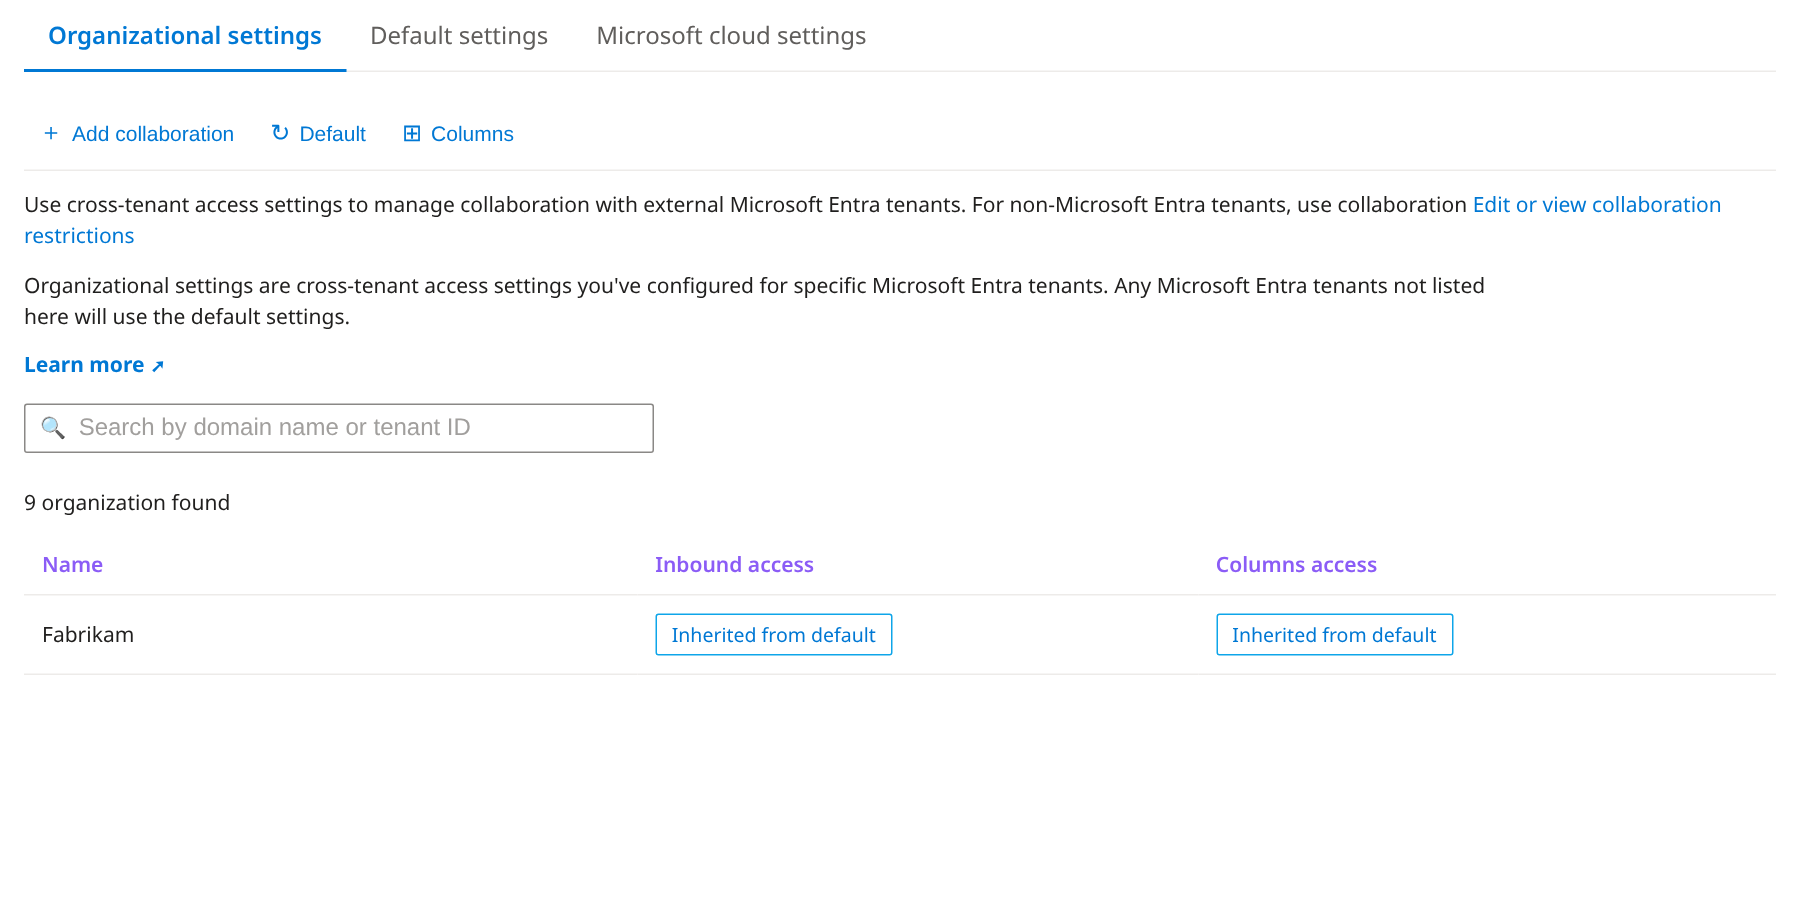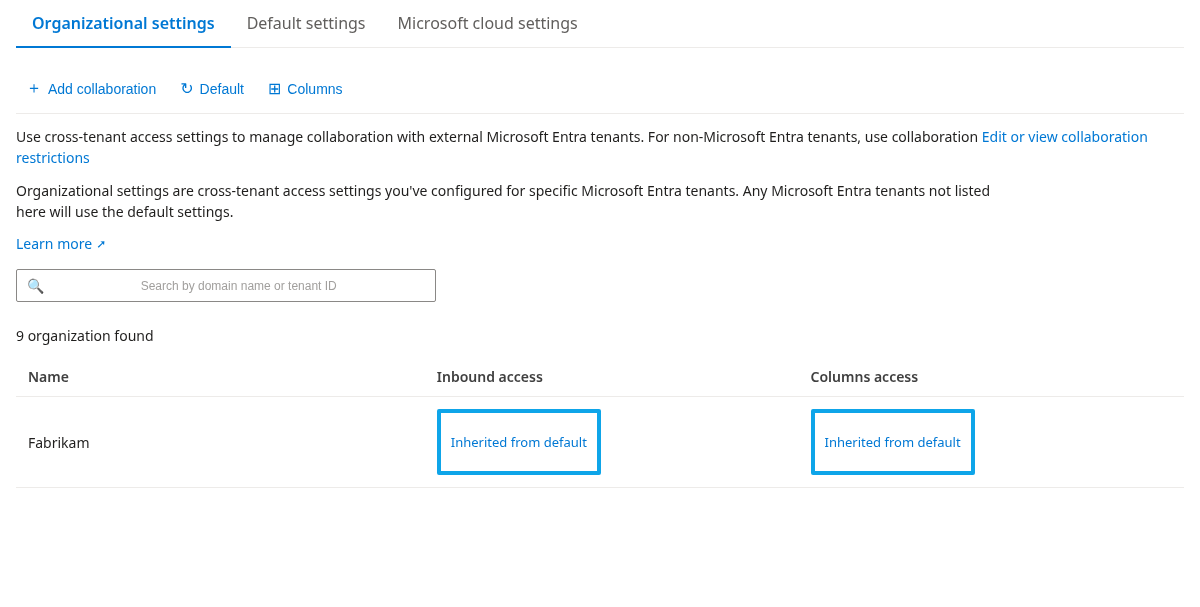--- a/index.html
+++ b/index.html
@@ -97,25 +97,24 @@
       gap: 8px;
       background: #fff;
     }
     .search-icon {
       color: #605e5c;
       font-size: 14px;
     }
     .search-box input {
       border: none;
       outline: none;
-      font-size: 12px;
+      font-size: 16px;
       color: #201f1e;
       flex: 1;
       background: transparent;
-      text-align: center;
     }
     .search-box input::placeholder {
       color: #a19f9d;
     }
 
     
     .results-count {
       font-size: 14px;
       color: #201f1e;
       margin-bottom: 12px;
@@ -125,35 +124,35 @@
     .org-table {
       width: 100%;
       border-collapse: collapse;
     }
     .org-table th {
       text-align: left;
       font-weight: 600;
       font-size: 14px;
       padding: 10px 12px;
       border-bottom: 1px solid #edebe9;
-      color: #404040;
+      color: #8b5cf6;
     }
     .org-table td {
       padding: 12px 12px;
       border-bottom: 1px solid #edebe9;
       font-size: 14px;
       color: #201f1e;
       vertical-align: middle;
     }
 
     .inherited-badge {
       display: inline-block;
-      border: 4px solid #0ea5e9;
-      color: #0078d4;
-      padding: 20px 10px;
+      border: 1px solid #0ea5e9;
+      color: #0078d4;
+      padding: 4px 10px;
       font-size: 13px;
       cursor: pointer;
       border-radius: 2px;
     }
 
     .col-name { width: 35%; }
     .col-inbound { width: 32%; }
     .col-outbound { width: 33%; }
   </style>
 </head>
@@ -185,21 +184,21 @@
   <div class="description-block">
     <span>Use cross-tenant access settings to manage collaboration with external Microsoft Entra tenants. For non-Microsoft Entra tenants, use collaboration</span>
     <span> </span>
     <a href="#" class="">Edit or view collaboration restrictions</a>
   </div>
 
   <div class="description-block">
     <span>Organizational settings are cross-tenant access settings you've configured for specific Microsoft Entra tenants. Any Microsoft Entra tenants not listed</span><br>
     <span>here will use the default settings.</span>
   </div>
-  <div style="margin-bottom: 12px;">
+  <div style="margin-bottom: 12px; font-weight: bold;">
     <a href="#" class="learn-more-link">
       <span>Learn more</span>
       <span style="font-size:12px;">➚</span>
     </a>
   </div>
 
   <div class="search-container">
     <div class="search-box">
       <span class="search-icon">🔍</span>
       <input type="text" placeholder="Search by domain name or tenant ID" style="">

